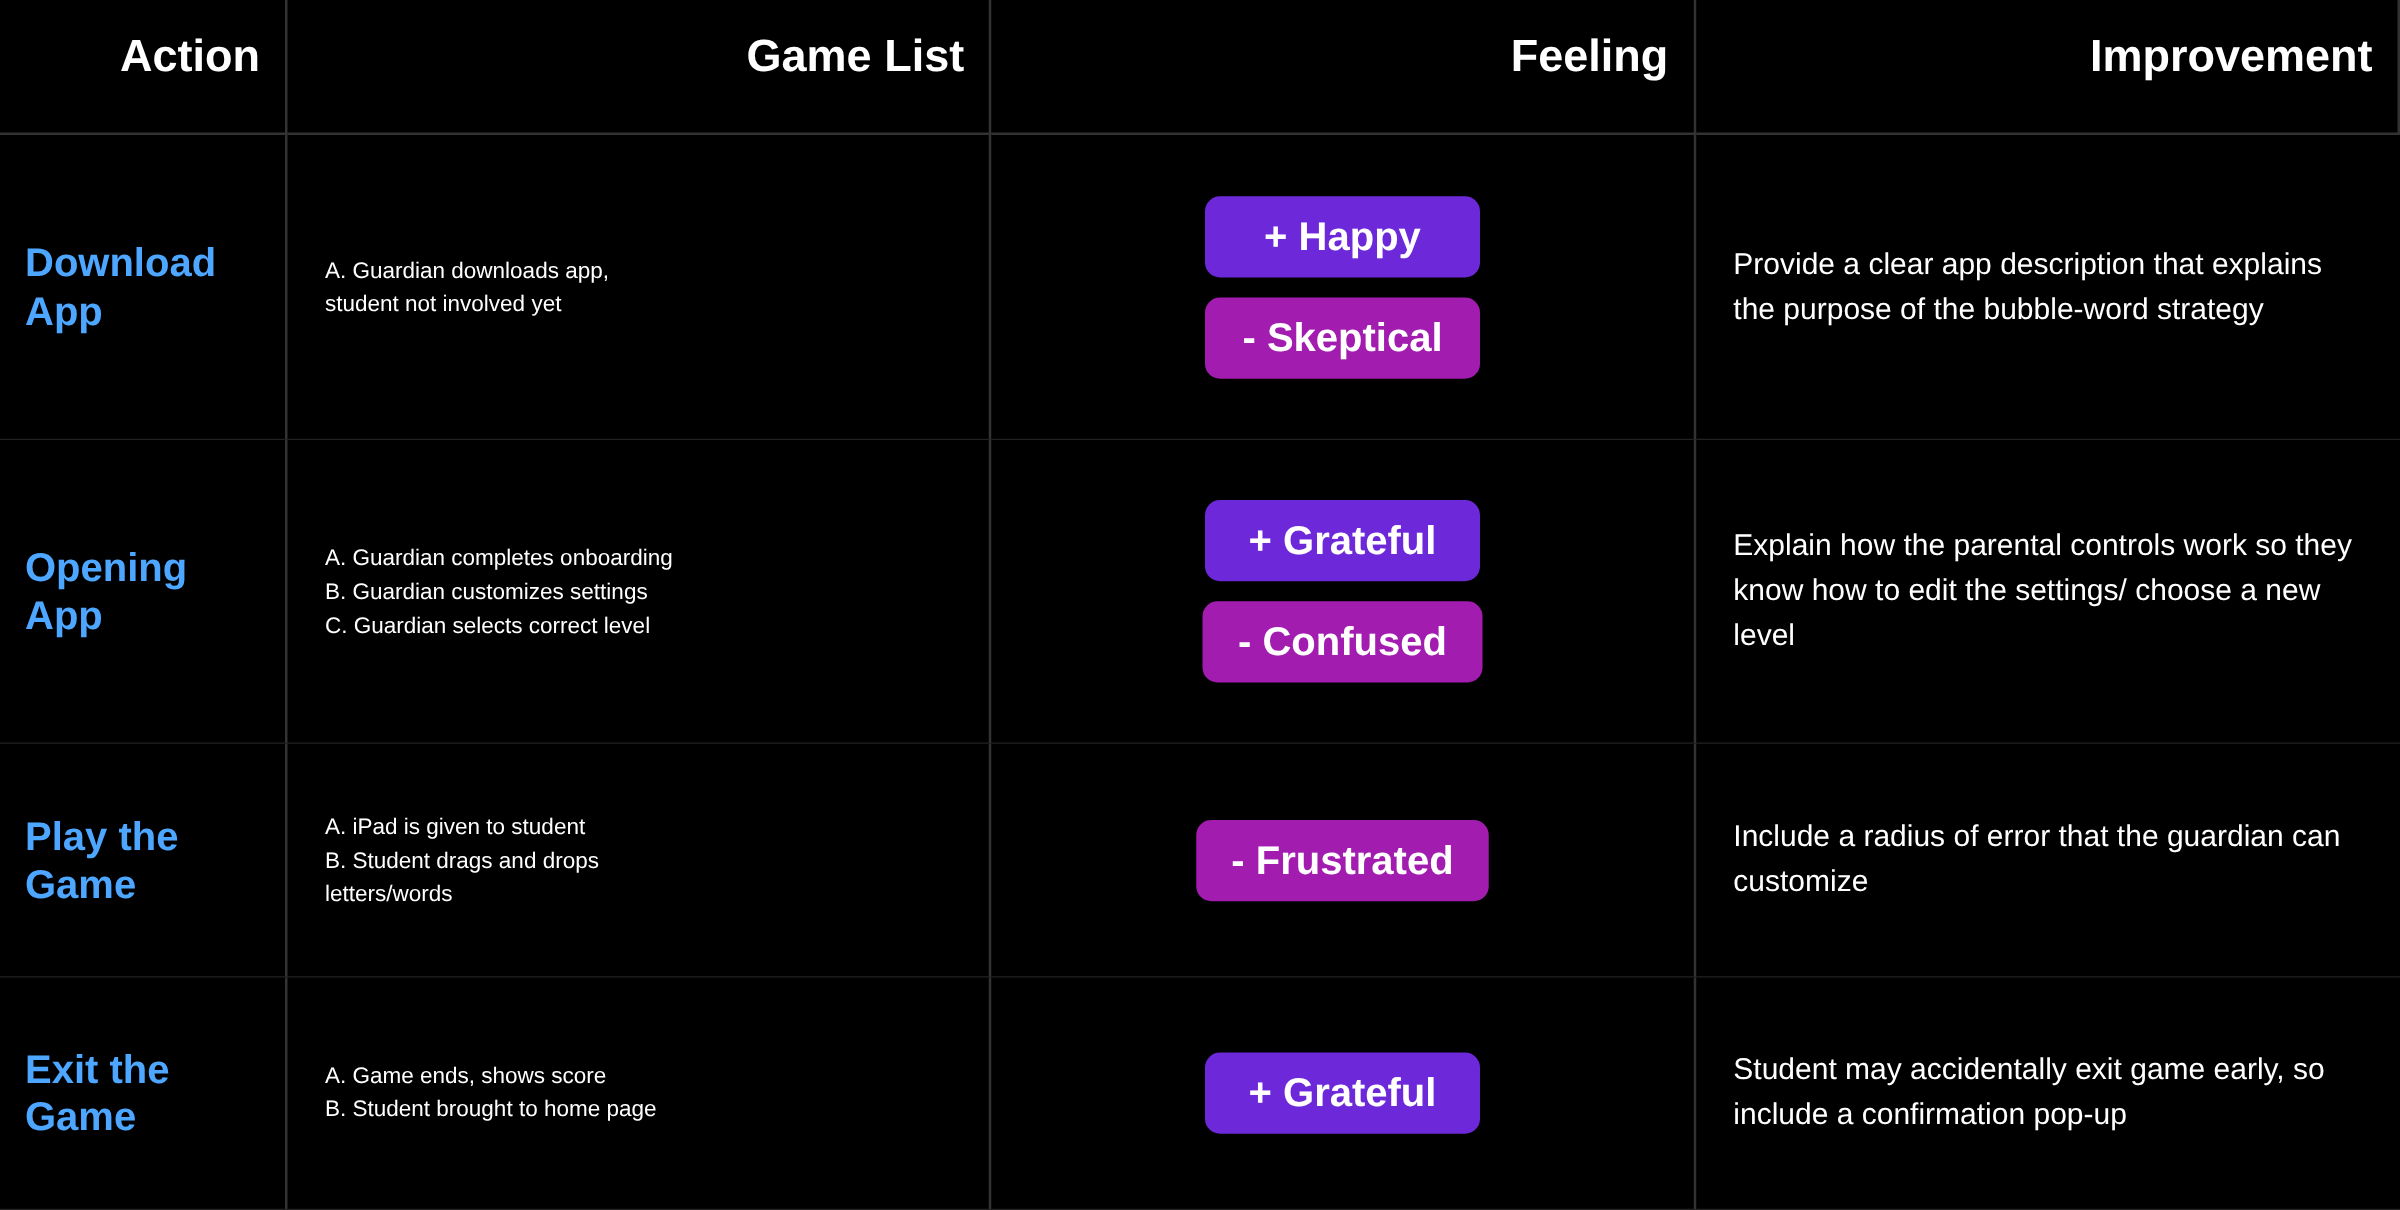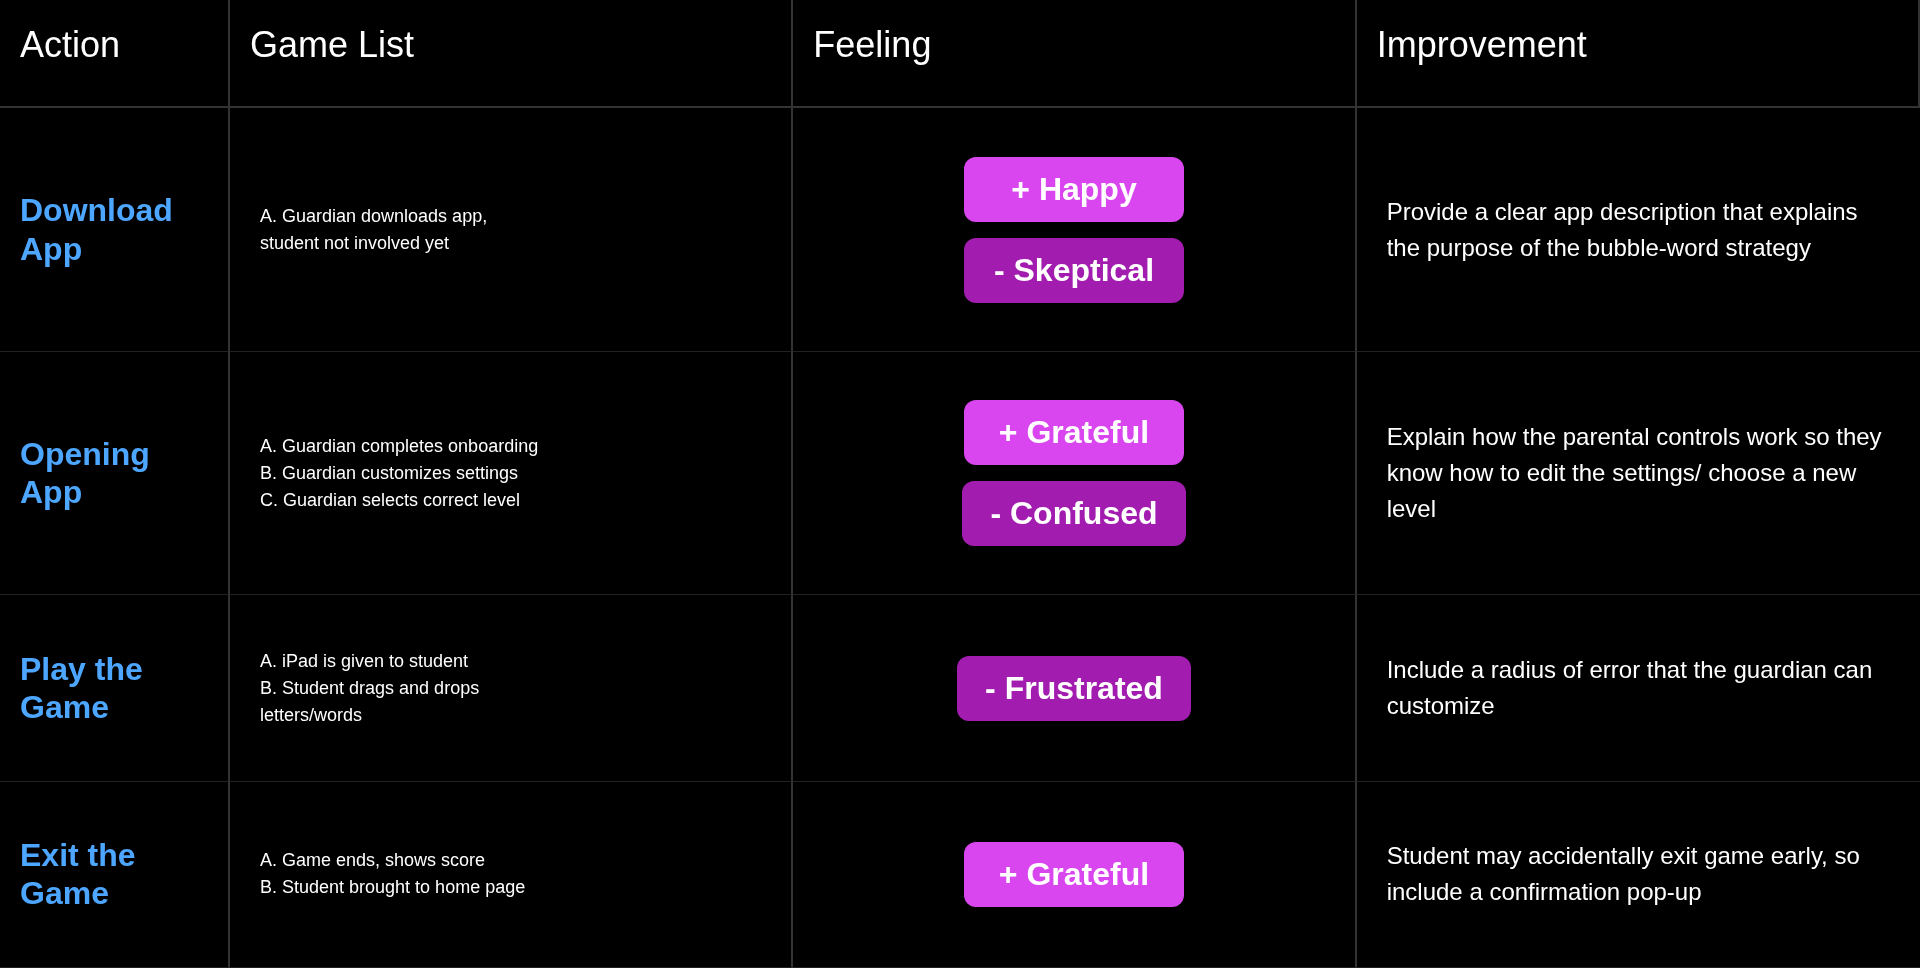--- a/index.html
+++ b/index.html
@@ -16,23 +16,23 @@
       min-height: 968px;
       display: grid;
       grid-template-columns: 230px 1fr 1fr 1fr;
       grid-template-rows: auto;
     }
 
     
     .header-cell {
       padding: 24px 20px;
       font-size: 36px;
-      font-weight: normal;
+      font-weight: bold;
       color: #fff;
-      text-align: left;
+      text-align: right;
       border-bottom: 2px solid #333;
     }
 
     .header-cell:not(:last-child) {
       border-right: 2px solid #333;
     }
 
     
     .action-cell {
       padding: 46px 20px;
@@ -83,21 +83,21 @@
       padding: 14px 28px;
       border-radius: 12px;
       font-size: 32px;
       font-weight: bold;
       color: #fff;
       text-align: center;
       min-width: 220px;
     }
 
     .badge-green {
-      background: #d946ef;
+      background: #6d28d9;
     }
 
     .badge-red {
       background: #a21caf;
     }
 
     
     .improvement-cell {
       padding: 40px 30px;
       display: flex;

